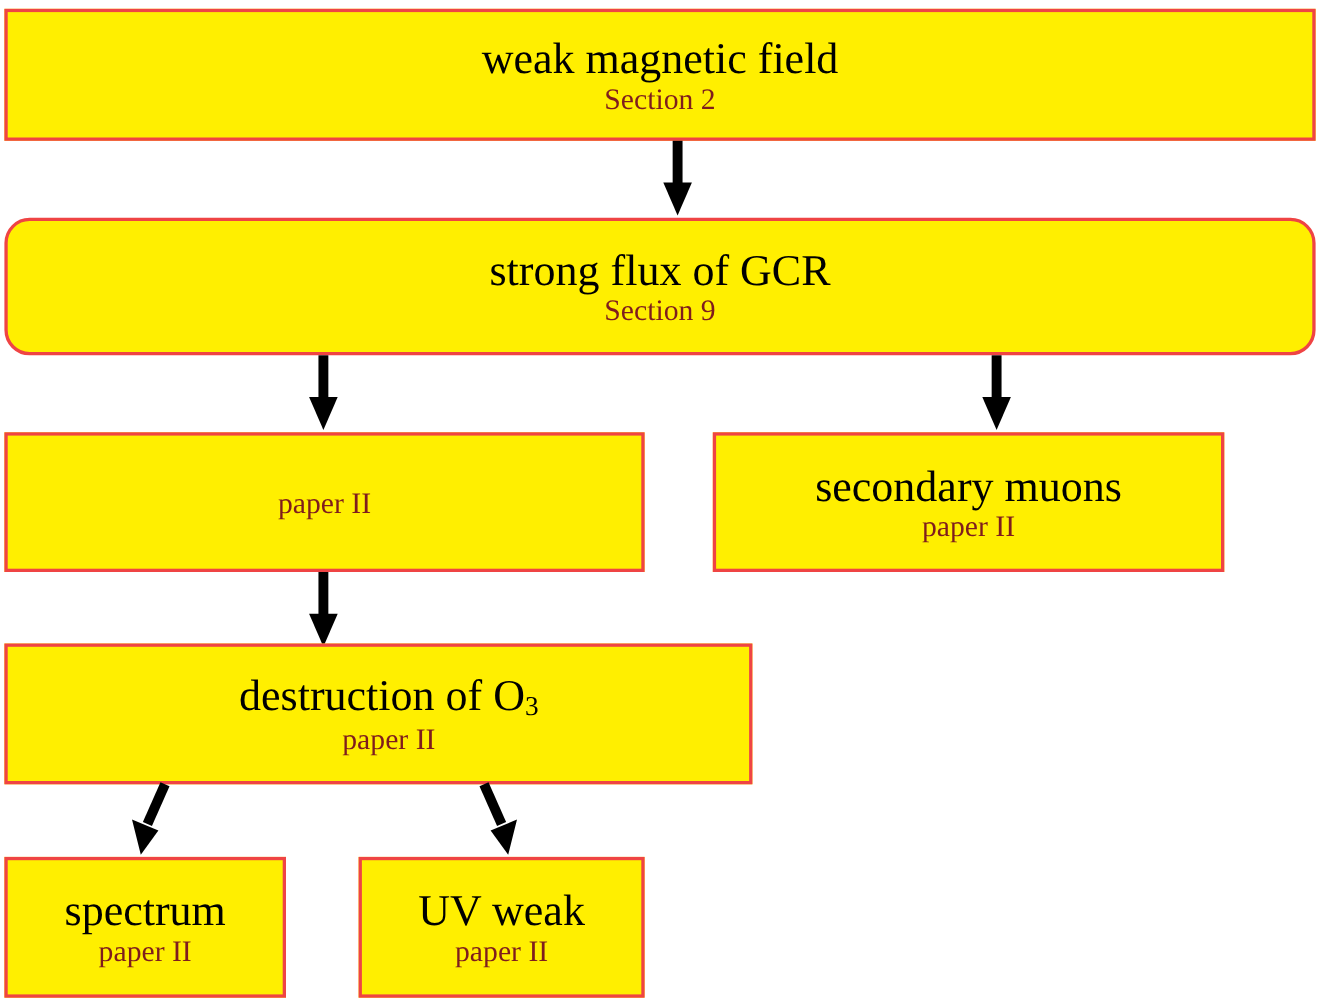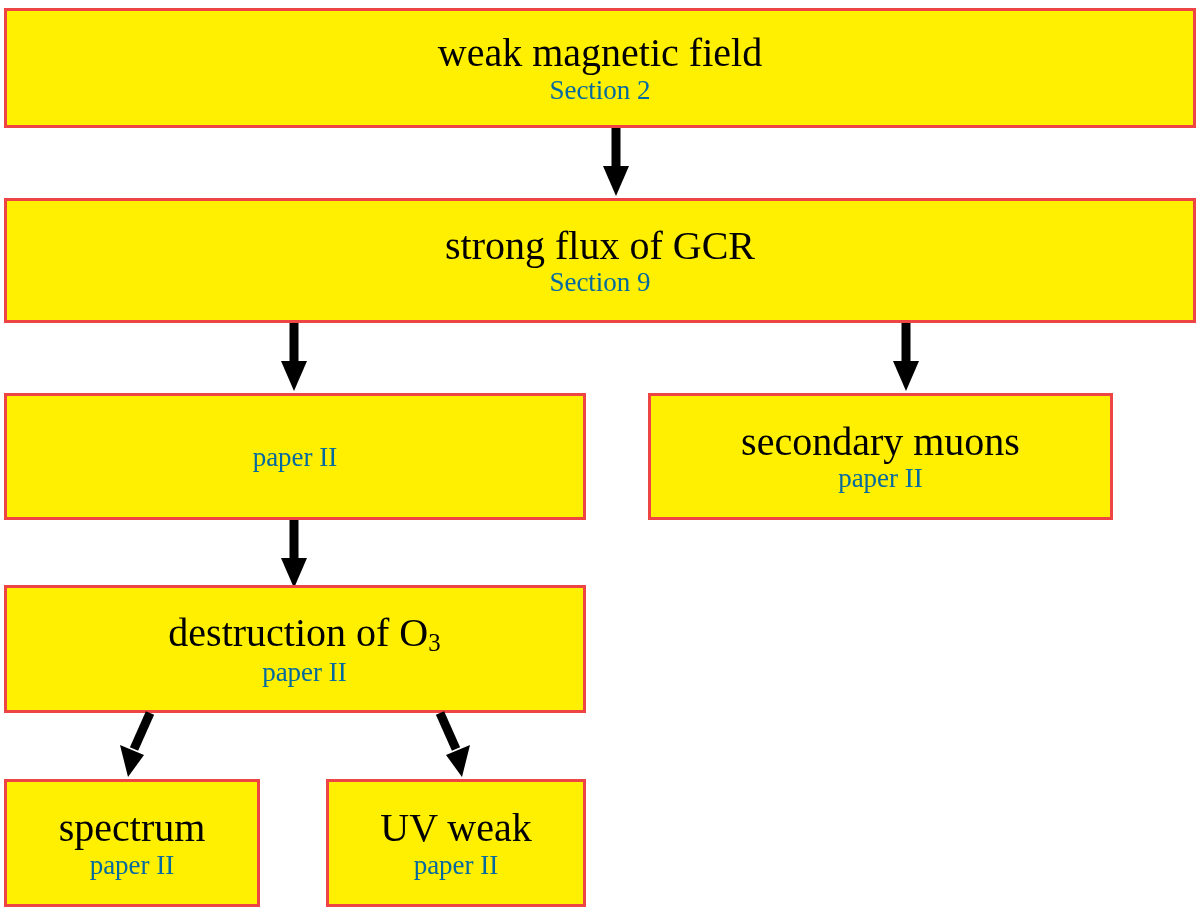--- a/index.html
+++ b/index.html
@@ -28,21 +28,21 @@
   }
   .node .title {
     font-size: 40px;
     line-height: 1.06;
     color: #000000;
     white-space: nowrap;
   }
   .node .sub {
     font-size: 27px;
     line-height: 1.05;
-    color: #0369a1;
+    color: #7f1d1d;
     white-space: nowrap;
     margin-top: 1px;
   }
   .node .title sub {
     font-size: 0.62em;
     vertical-align: -0.22em;
   }
   .arrow {
     position: absolute;
   }
@@ -61,21 +61,21 @@
     <div class="sub">Section 2</div>
   </div>
 
   <div class="arrow" style="left:600px; top:128px; width:36px; height:70px;">
     <svg width="36" height="70" viewBox="0 0 36 70">
       <path d="M16,0 L16,42" stroke="#000000" stroke-width="9" fill="none"></path>
       <path d="M16,68 L3,38 L29,38 Z" fill="#000000"></path>
     </svg>
   </div>
 
-  <div class="node" style="left:4px; top:198px; width:1192px; height:125px;">
+  <div class="node" style="left:4px; top:198px; width:1192px; height:125px;border-radius:23px;">
     <div class="title">strong flux of GCR</div>
     <div class="sub">Section 9</div>
   </div>
 
   <div class="arrow" style="left:278px; top:323px; width:36px; height:70px;">
     <svg width="36" height="70" viewBox="0 0 36 70">
       <path d="M16,0 L16,42" stroke="#000000" stroke-width="9" fill="none"></path>
       <path d="M16,68 L3,38 L29,38 Z" fill="#000000"></path>
     </svg>
   </div>
@@ -96,21 +96,21 @@
     <div class="sub">paper II</div>
   </div>
 
   <div class="arrow" style="left:278px; top:520px; width:36px; height:70px;">
     <svg width="36" height="70" viewBox="0 0 36 70">
       <path d="M16,0 L16,42" stroke="#000000" stroke-width="9" fill="none"></path>
       <path d="M16,68 L3,38 L29,38 Z" fill="#000000"></path>
     </svg>
   </div>
 
-  <div class="node" style="left:4px; top:585px; width:582px; height:128px;padding-left:19px;">
+  <div class="node" style="left:4px; top:585px; width:680px; height:128px;padding-left:19px;">
     <div class="title"><span>destruction of O</span><sub>3</sub></div>
     <div class="sub">paper II</div>
   </div>
 
   <div class="arrow" style="left:110px; top:713px; width:50px; height:66px;">
     <svg width="50" height="66" viewBox="0 0 50 66">
       <path d="M40,0 L24,36" stroke="#000000" stroke-width="9" fill="none"></path>
       <path d="M18,64 L10,32 L34,42 Z" fill="#000000"></path>
     </svg>
   </div>

